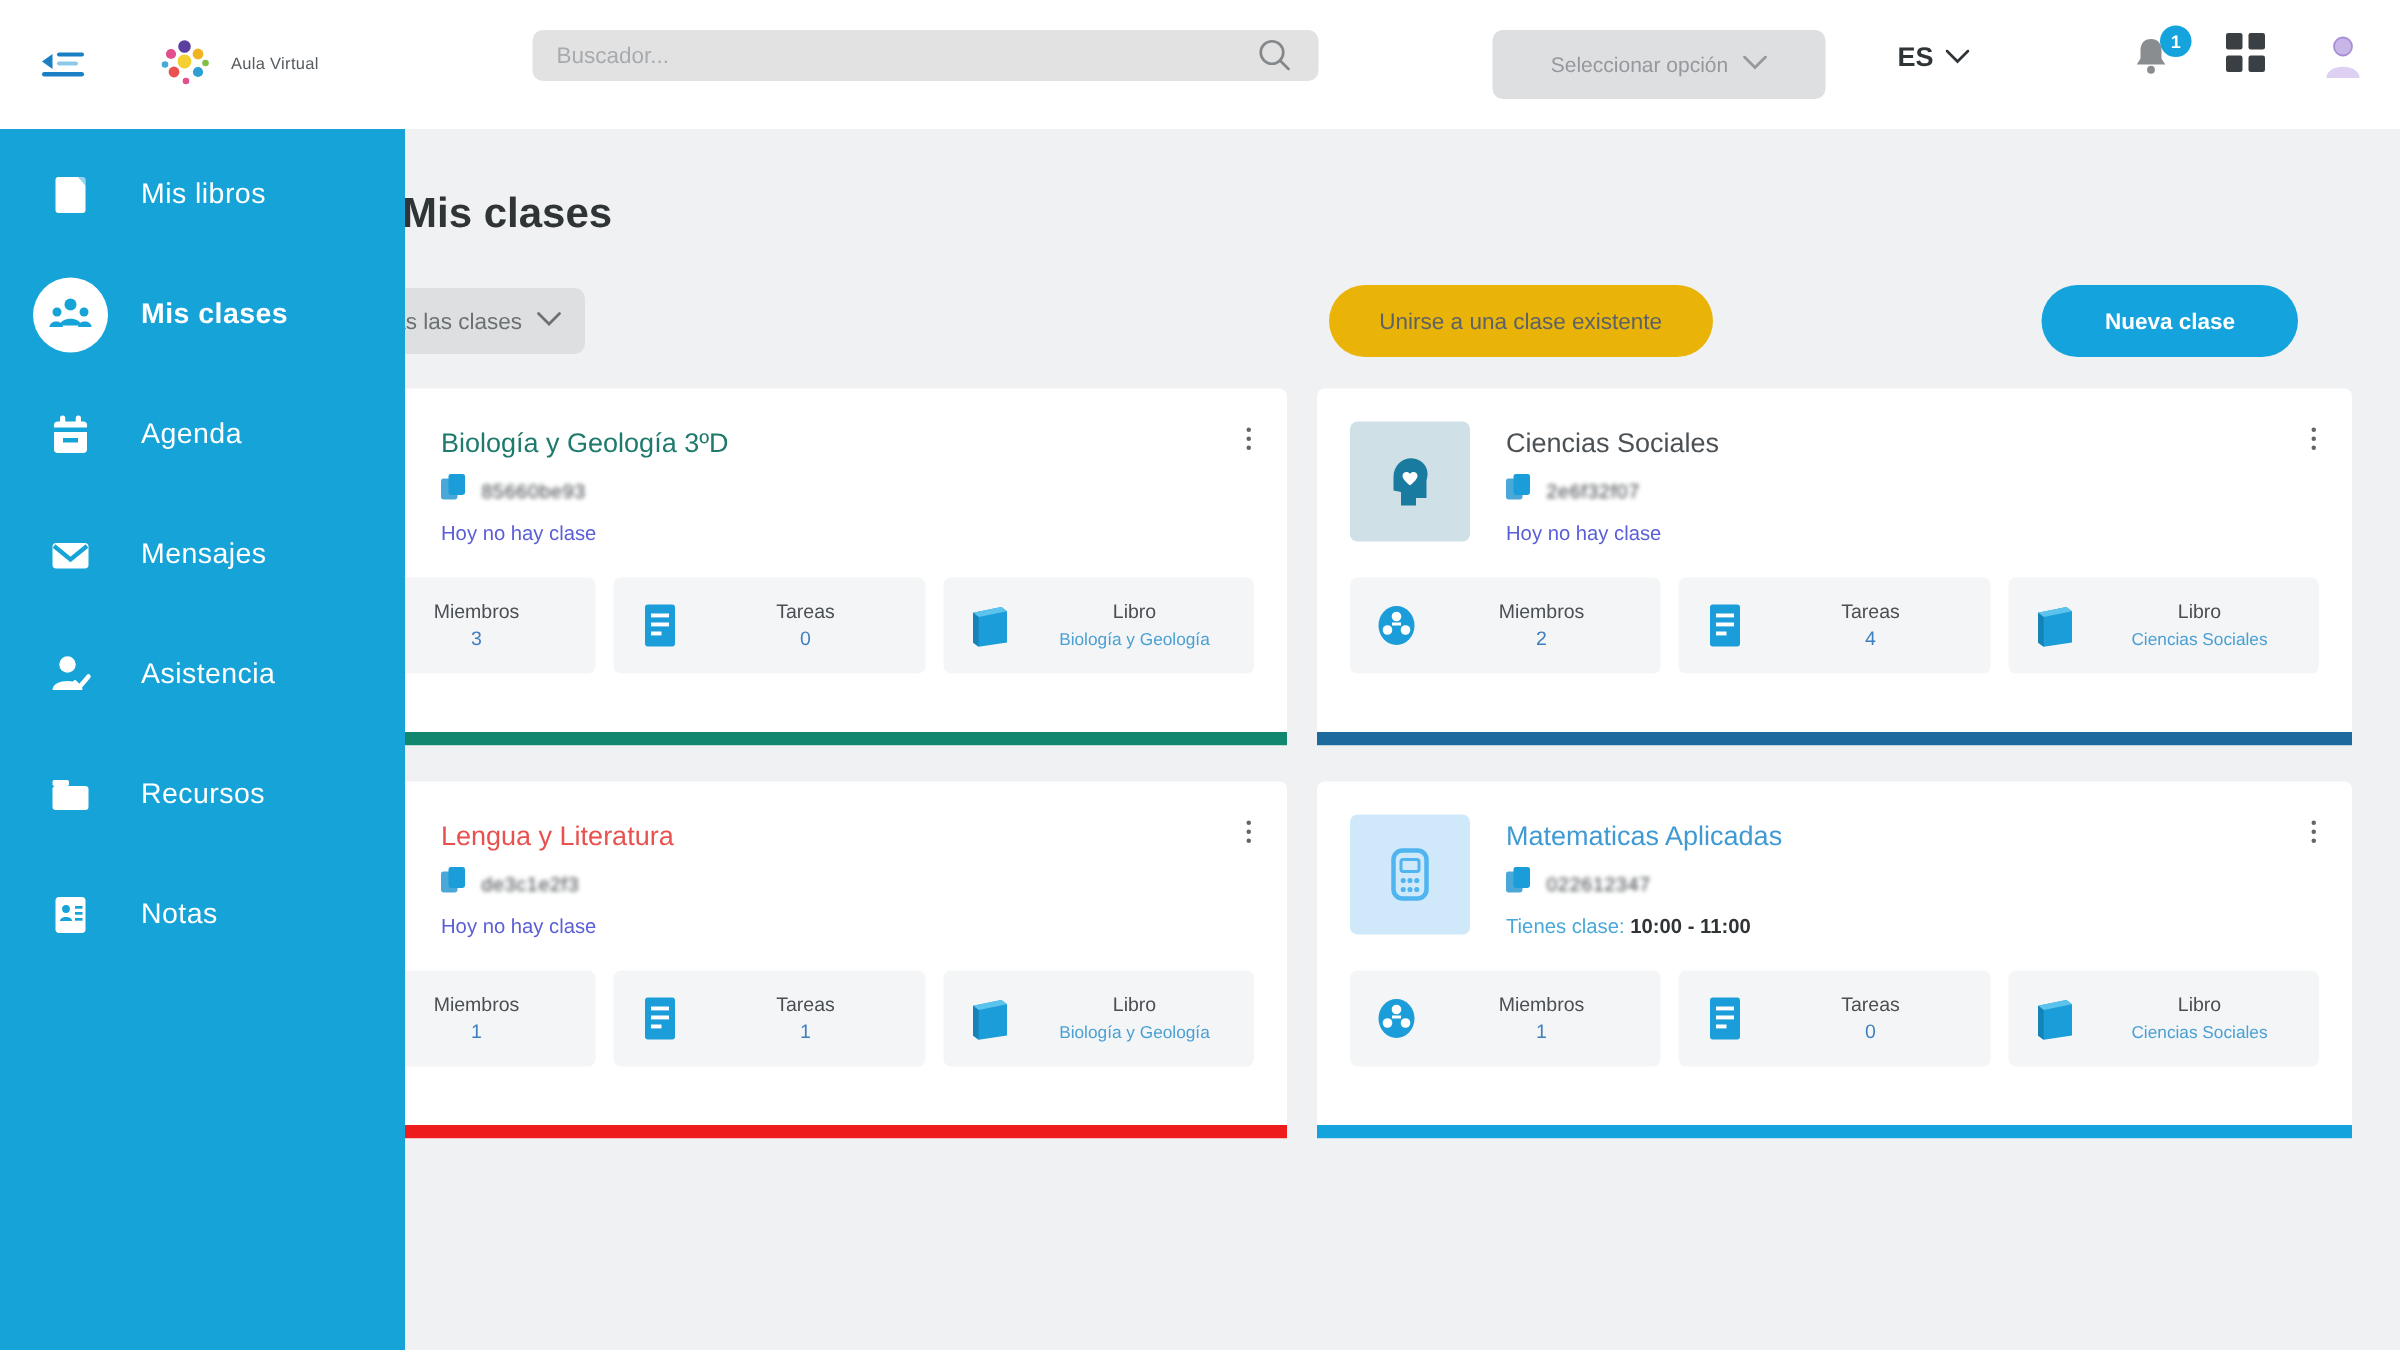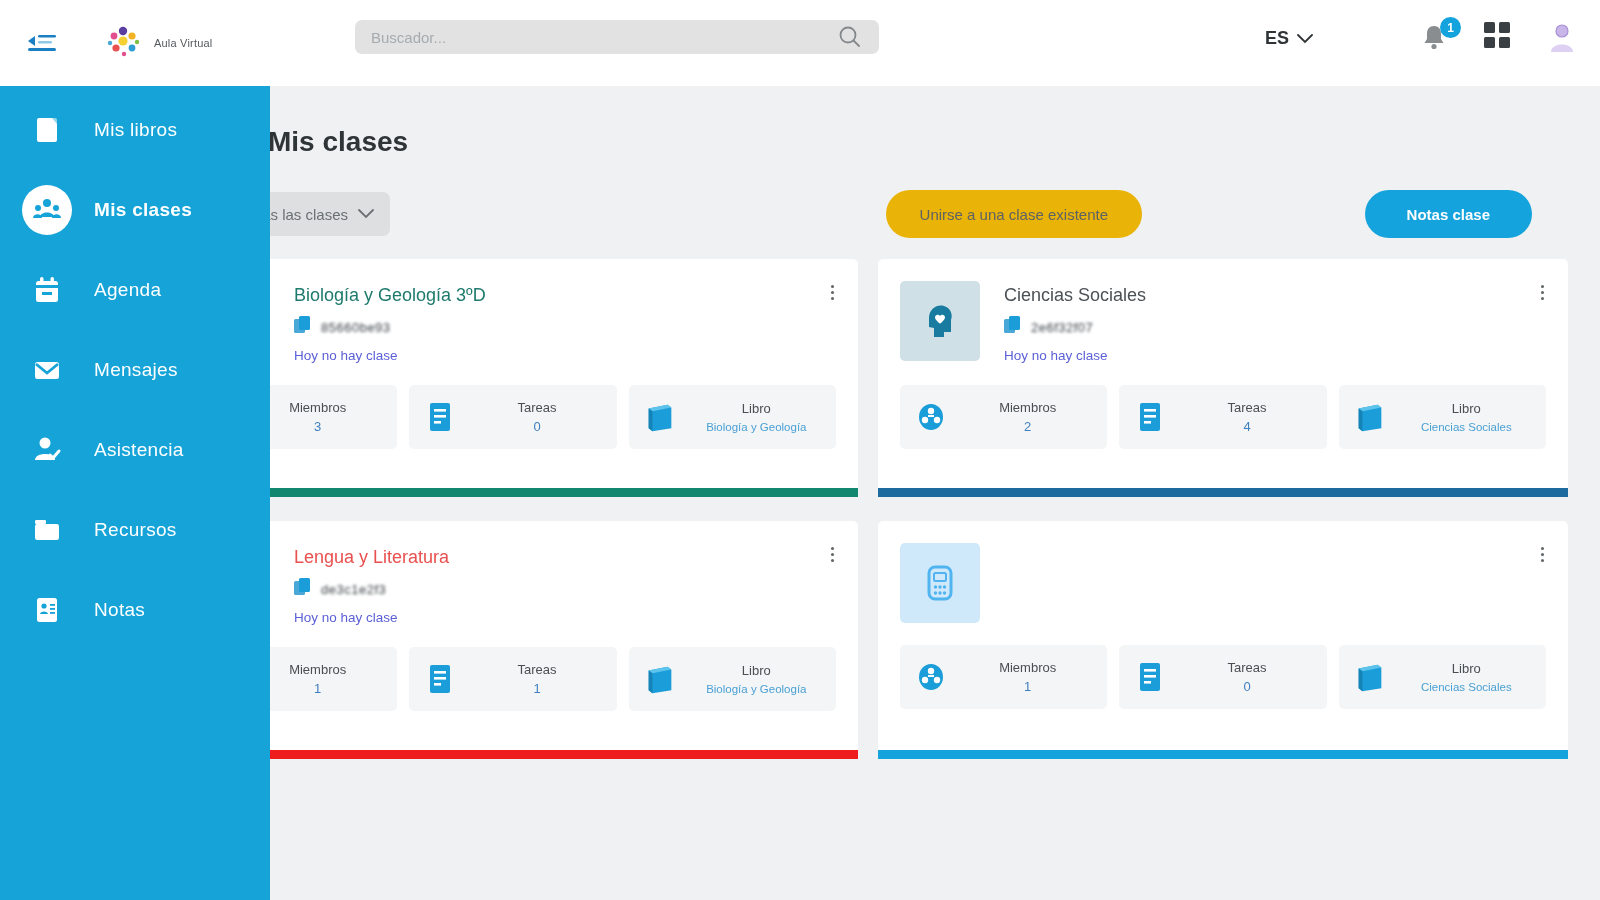--- a/index.html
+++ b/index.html
@@ -244,20 +244,28 @@
   <div class="searchbox">
     <input type="text" placeholder="Buscador..." style="">
     <span class="search-icon">
       <svg width="26" height="26" viewBox="0 0 26 26">
         <circle cx="11" cy="11" r="7.5" fill="none" stroke="#3a3f43" stroke-width="1.8"></circle>
         <line x1="16.5" y1="16.5" x2="22" y2="22" stroke="#3a3f43" stroke-width="1.8" stroke-linecap="round"></line>
       </svg>
     </span>
   </div>
 
+  <div class="selector">
+    <span class="selector-label">Seleccionar opción</span>
+    <span>
+      <svg width="16" height="10" viewBox="0 0 16 10">
+          <polyline points="1,1 8,8 15,1" fill="none" stroke="#95999d" stroke-width="1.8" stroke-linecap="round"></polyline>
+        </svg>
+    </span>
+  </div>
 
   <div class="lang">
     <span class="lang-label">ES</span>
     <span>
       <svg width="16" height="10" viewBox="0 0 16 10">
           <polyline points="1,1 8,8 15,1" fill="none" stroke="#2f3437" stroke-width="1.8" stroke-linecap="round"></polyline>
         </svg>
     </span>
   </div>
 
@@ -292,21 +300,21 @@
   <div class="filter-pill">
     <span class="filter-label">Todas las clases</span>
     <span>
       <svg width="16" height="10" viewBox="0 0 16 10">
           <polyline points="1,1 8,8 15,1" fill="none" stroke="#6b7073" stroke-width="1.8" stroke-linecap="round"></polyline>
         </svg>
     </span>
   </div>
 
   <button class="btn-join">Unirse a una clase existente</button>
-  <button class="btn-new">Notas clase</button>
+  <button class="btn-new">Nueva clase</button>
 
   <div class="grid" id="card-grid">
       <div class="card">
     <div class="card-kebab">
       <i></i>
       <i></i>
       <i></i>
     </div>
     <div class="card-top">
       <div class="card-thumb" style="background:#cfe3e3">
@@ -533,20 +541,33 @@
               <rect x="12" y="7" width="22" height="32" rx="6" fill="none" stroke="#4fb4f0" stroke-width="3"></rect>
               <rect x="17" y="13" width="12" height="8" rx="1.5" fill="none" stroke="#4fb4f0" stroke-width="2"></rect>
               <circle cx="18.5" cy="27" r="1.7" fill="#4fb4f0"></circle>
               <circle cx="23" cy="27" r="1.7" fill="#4fb4f0"></circle>
               <circle cx="27.5" cy="27" r="1.7" fill="#4fb4f0"></circle>
               <circle cx="18.5" cy="33" r="1.7" fill="#4fb4f0"></circle>
               <circle cx="23" cy="33" r="1.7" fill="#4fb4f0"></circle>
               <circle cx="27.5" cy="33" r="1.7" fill="#4fb4f0"></circle>
             </svg>
           </div>
+      <div class="card-info">
+        <div class="card-title" style="color:#3f9ad4">Matematicas Aplicadas</div>
+        <div class="card-code">
+          <span>
+            <svg width="17" height="19" viewBox="0 0 17 19">
+                  <rect x="0" y="3" width="11" height="14" rx="1.6" fill="#4aa8d8"></rect>
+                  <rect x="5" y="0" width="11" height="14" rx="1.6" fill="#1a9dd8"></rect>
+                </svg>
+          </span>
+          <span class="code-text">022612347</span>
+        </div>
+        <div class="card-status has-class"><span>Tienes clase:</span> <span class="time">10:00 - 11:00</span></div>
+      </div>
     </div>
     <div class="card-stats">
       <div class="stat">
         <span class="stat-icon">
               <svg width="34" height="34" viewBox="0 0 34 34">
                 <ellipse cx="17" cy="17" rx="12" ry="13" fill="#1a9dd8"></ellipse>
                 <circle cx="17" cy="11" r="3.2" fill="#fff"></circle>
                 <circle cx="11" cy="20" r="3.2" fill="#fff"></circle>
                 <circle cx="23" cy="20" r="3.2" fill="#fff"></circle>
                 <rect x="14" y="15" width="6" height="2" fill="#fff"></rect>

